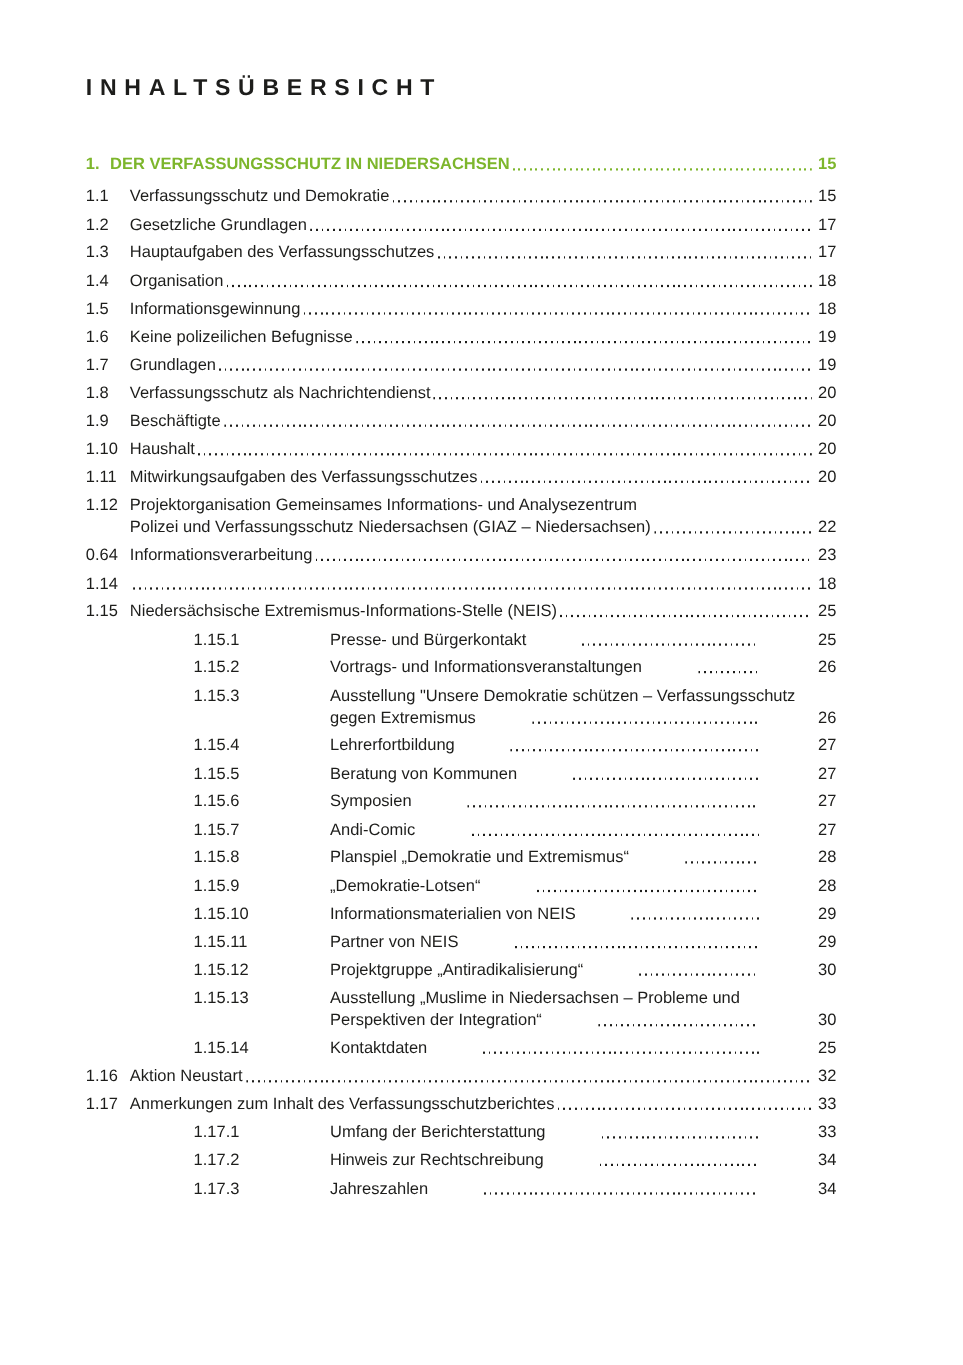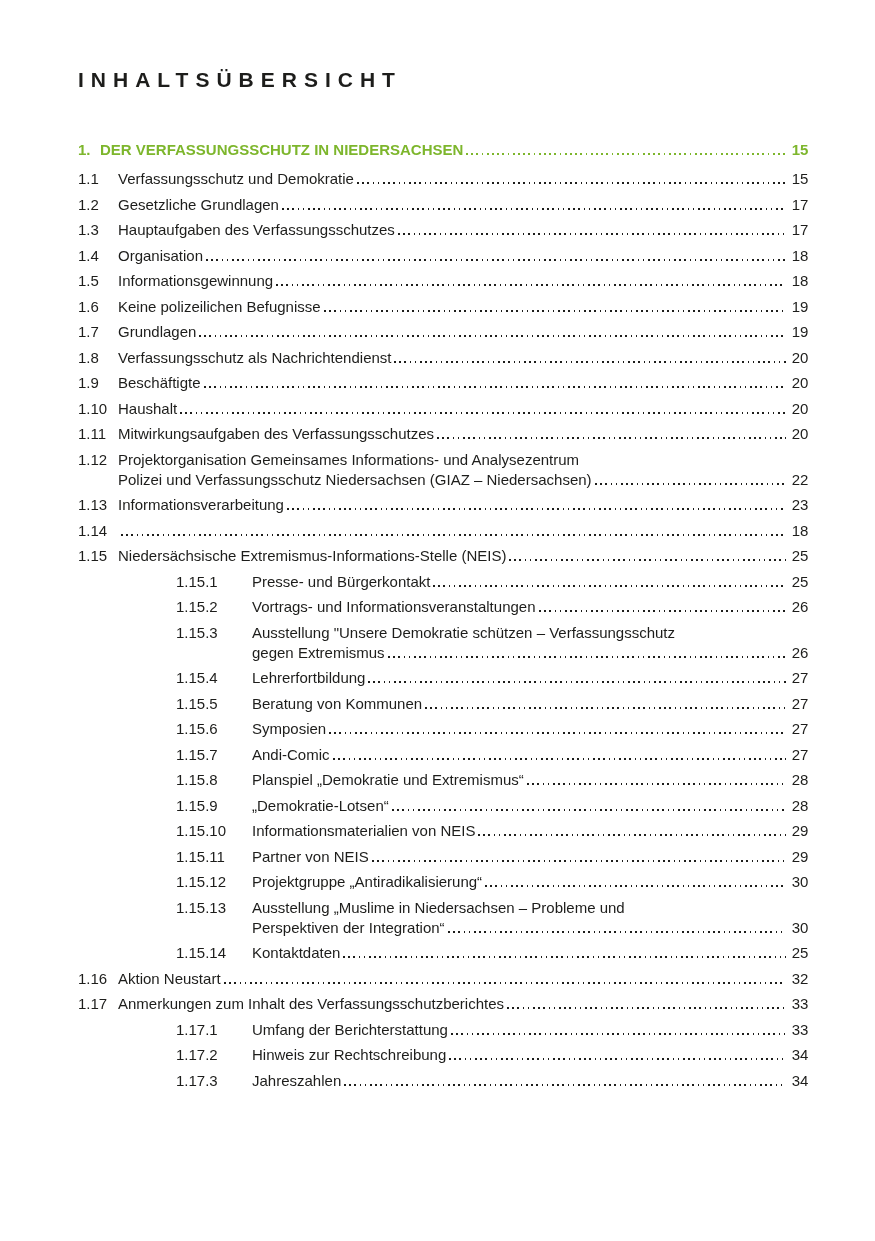--- a/index.html
+++ b/index.html
@@ -5,21 +5,21 @@
   html, body { margin: 0; padding: 0; background: #ffffff; }
   body {
     width: 875px; height: 1241px;
     font-family: "Liberation Sans", sans-serif;
     color: #1d1d1b;
     overflow: hidden;
   }
   .page {
     box-sizing: border-box;
     width: 875px; height: 1051px;
-    padding: 68px 64px 0 78px;
+    padding: 68px 112px 0 78px;
   }
   .doc-title {
     font-size: 21px;
     font-weight: 700;
     letter-spacing: 7px;
     color: #1d1d1b;
     margin: 0 0 48px 0;
   }
   .toc-row {
     display: flex;
@@ -34,21 +34,21 @@
     flex: 1 1 20px;
     min-width: 14px;
     height: 2px;
     align-self: flex-end;
     margin: 0 3px 4px 3px;
     background-image: repeating-linear-gradient(to right,
       #1d1d1b 0, #1d1d1b 1.6px, transparent 1.6px, transparent 5.2px);
   }
   .pg { flex: 0 0 auto; min-width: 22px; text-align: center; }
   .lvl-main .num { width: 40px; }
-  .lvl-sub { padding-left: 98px; }
+  .lvl-sub { padding-left: 98px; gap: 48px; }
   .lvl-sub .num { width: 76px; }
   .lvl-section {
     color: var(--accent, #7db62c);
     font-weight: 700;
     margin-bottom: 10px;
   }
   .lvl-section .num { width: 22px; }
   .lvl-section .dots {
     height: 2.4px;
     background-image: repeating-linear-gradient(to right,
@@ -138,21 +138,21 @@
         <span class="num">1.12</span>
         <span class="label">Projektorganisation Gemeinsames Informations- und Analysezentrum</span>
       </div>
       <div class="toc-row lvl-main">
         <span class="num"></span>
         <span class="label">Polizei und Verfassungsschutz Niedersachsen (GIAZ – Niedersachsen)</span>
         <span class="dots"></span>
         <span class="pg">22</span>
       </div>
       <div class="toc-row lvl-main">
-        <span class="num">1.13</span>
+        <span class="num">0.64</span>
         <span class="label">Informationsverarbeitung</span>
         <span class="dots"></span>
         <span class="pg">23</span>
       </div>
       <div class="toc-row lvl-main">
         <span class="num">1.14</span>
         <span class="dots"></span>
         <span class="pg">18</span>
       </div>
       <div class="toc-row lvl-main">

